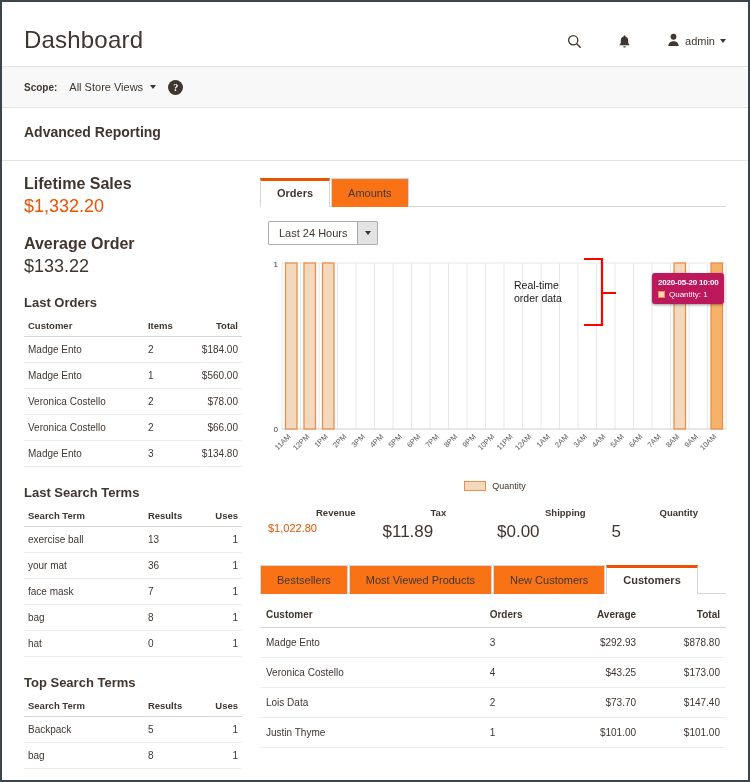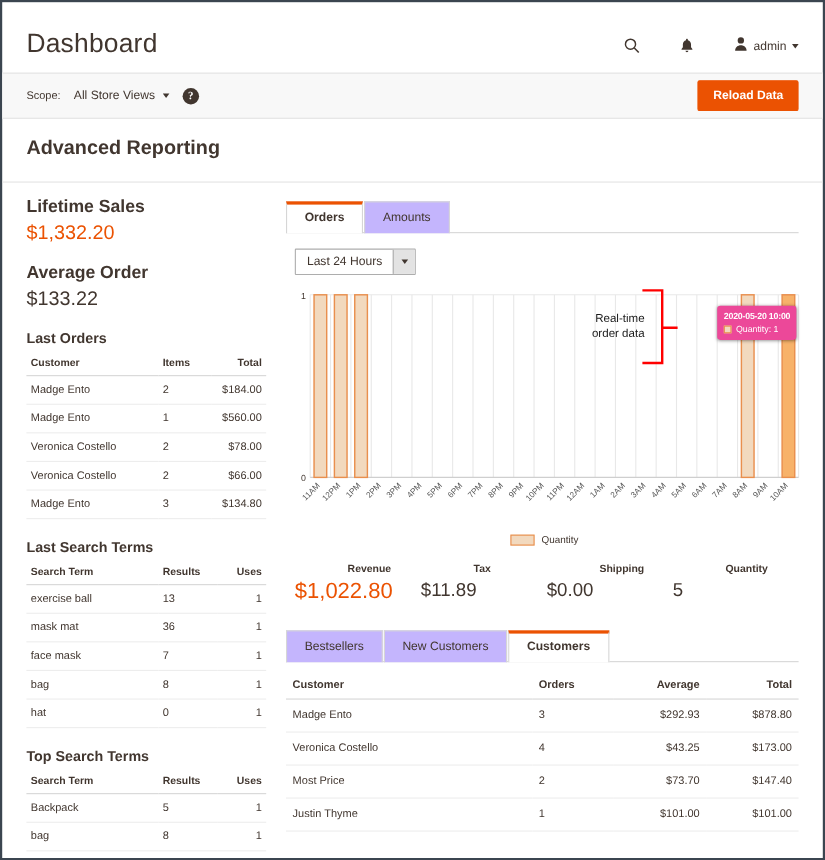--- a/index.html
+++ b/index.html
@@ -35,40 +35,40 @@
     border-right: 3.5px solid transparent; border-top: 4px solid #41362f;
   }
 
   
   .scope-bar {
     background: #f8f8f8; border-top: 1px solid #e3e3e3; border-bottom: 1px solid #e3e3e3;
     padding: 10px 22px; display: flex; align-items: center; justify-content: space-between;
     height: 42px;
   }
   .scope-left { display: flex; align-items: center; gap: 12px; }
-  .scope-label { font-size: 10px; font-weight: normal; color: #41362f; }
+  .scope-label { font-size: 10px; font-weight: bold; color: #41362f; }
   .scope-select { display: flex; align-items: center; gap: 7px; font-size: 11px; color: #41362f; cursor: pointer; }
   .help-ico {
     width: 15px; height: 15px; border-radius: 50%; background: #41362f; color: #fff;
     font-size: 10px; font-weight: bold; display: flex; align-items: center;
     justify-content: center; cursor: pointer; font-family: "Liberation Serif", serif;
   }
   .btn-reload {
     background: #eb5202; color: #fff; border: 1px solid #eb5202; border-radius: 2px;
     font-size: 11px; font-weight: bold; padding: 7px 13px; cursor: pointer;
     font-family: "Liberation Sans", sans-serif;
   }
 
   
   .adv-report {
     padding: 16px 22px 14px 22px; display: flex; justify-content: space-between;
     align-items: flex-start; border-bottom: 1px solid #e3e3e3; gap: 14px;
   }
   .adv-left { max-width: 545px; }
-  .adv-title { font-size: 18px; font-weight: bold; color: #41362f; margin-bottom: 6px; }
+  .adv-title { font-size: 14px; font-weight: bold; color: #41362f; margin-bottom: 6px; }
   .adv-desc { font-size: 10.5px; color: #41362f; line-height: 1.55; }
   .btn-adv {
     background: #1979c3; color: #fff; border: 1px solid #1979c3; border-radius: 2px;
     font-size: 11px; padding: 9px 12px; white-space: nowrap; cursor: pointer;
     display: flex; align-items: flex-start; gap: 4px; margin-top: 10px;
     font-family: "Liberation Sans", sans-serif;
   }
   .ext-ico { font-size: 8px; line-height: 1; }
 
   
@@ -91,21 +91,21 @@
     font-size: 10px; color: #41362f; padding: 7px 4px;
     border-bottom: 1px solid #ededed;
   }
   table.mini th.num, table.mini td.num { text-align: left; }
   table.mini th.rt, table.mini td.rt { text-align: right; }
 
   
   .tabs-row { display: flex; align-items: flex-end; border-bottom: 1px solid #d6d6d6; }
   .tab {
     font-size: 11px; padding: 8px 16px; cursor: pointer;
-    background: #c4b5fd; border: 1px solid #d6d6d6; border-bottom: none;
+    background: #f97316; border: 1px solid #d6d6d6; border-bottom: none;
     color: #41362f; margin-right: 1px; position: relative; top: 1px;
   }
   .tab.active {
     background: #fff; font-weight: bold; border-top: 3px solid #eb5202;
     padding-top: 6px;
   }
 
   
   .period-wrap { margin: 14px 0 10px 8px; display: inline-flex; }
   .period-select {
@@ -122,39 +122,39 @@
   .chart-area { position: relative; margin-left: 4px; }
   .chart-svg { display: block; }
   .legend-row { display: flex; justify-content: center; margin-top: 4px; gap: 6px; align-items: center; }
   .legend-swatch {
     width: 22px; height: 10px; background: #f2d9be; border: 1px solid #e98f4e;
   }
   .legend-text { font-size: 9px; color: #41362f; }
 
   
   .chart-tooltip {
-    position: absolute; background: #ec4899; color: #fff; border-radius: 3px;
+    position: absolute; background: #be185d; color: #fff; border-radius: 3px;
     padding: 4px 6px; font-size: 8px; line-height: 1.45; white-space: nowrap;
     box-shadow: 0 1px 3px rgba(0,0,0,.4);
   }
   .tt-title { font-weight: bold; letter-spacing: -.2px; }
   .tt-row { display: flex; align-items: center; gap: 4px; }
   .tt-swatch { width: 7px; height: 7px; background: #f2d9be; border: 1px solid #e98f4e; }
 
   
   .annot-label {
     position: absolute; font-size: 10.5px; color: #1a1a1a; line-height: 1.25;
-    text-align: right;
+    text-align: left;
   }
 
   
   .totals-row { display: flex; margin-top: 16px; padding-left: 8px; }
   .total-cell { flex: 1; }
   .total-lbl { font-size: 9.5px; font-weight: bold; color: #41362f; margin-bottom: 4px; padding-left: 48px; }
-  .total-val-orange { font-size: 20px; color: #eb5202; }
+  .total-val-orange { font-size: 11px; color: #eb5202; }
   .total-val-dark { font-size: 17px; color: #41362f; }
 
   
   .bottom-tabs { margin-top: 22px; }
   table.wide { width: 100%; border-collapse: collapse; margin-top: 8px; }
   table.wide th {
     font-size: 10px; font-weight: bold; color: #41362f; text-align: right;
     padding: 7px 6px; border-bottom: 1px solid #d6d6d6;
   }
   table.wide th.lt, table.wide td.lt { text-align: left; }
@@ -199,21 +199,20 @@
 
   <div class="scope-bar">
     <div class="scope-left">
       <span class="scope-label">Scope:</span>
       <span class="scope-select">
         <span>All Store Views</span>
         <span class="caret-dn"></span>
       </span>
       <span class="help-ico">?</span>
     </div>
-    <button class="btn-reload">Reload Data</button>
   </div>
 
   <div class="adv-report">
     <div class="adv-left">
       <div class="adv-title">Advanced Reporting</div>
     </div>
   </div>
 
   <div class="dash-body">
 
@@ -271,21 +270,21 @@
           <th class="rt" style="width:20%">Uses</th>
         </tr>
           </thead>
         <tbody>
           <tr>
               <td>exercise ball</td>
               <td class="num">13</td>
               <td class="rt">1</td>
             </tr>
           <tr>
-              <td>mask mat</td>
+              <td>your mat</td>
               <td class="num">36</td>
               <td class="rt">1</td>
             </tr>
           <tr>
               <td>face mask</td>
               <td class="num">7</td>
               <td class="rt">1</td>
             </tr>
           <tr>
               <td>bag</td>
@@ -440,20 +439,21 @@
         </div>
         <div class="total-cell">
           <div class="total-lbl">Quantity</div>
           <div class="total-val-dark">5</div>
         </div>
       </div>
 
       <div class="bottom-tabs">
         <div class="tabs-row">
           <div class="tab">Bestsellers</div>
+          <div class="tab">Most Viewed Products</div>
           <div class="tab">New Customers</div>
           <div class="tab active">Customers</div>
         </div>
 
         <table class="wide">
           <thead>
               <tr>
             <th class="lt" style="width:48%">Customer</th>
             <th class="ct" style="width:16%">Orders</th>
             <th style="width:18%">Average</th>
@@ -467,21 +467,21 @@
                 <td>$292.93</td>
                 <td>$878.80</td>
               </tr>
             <tr>
                 <td class="lt">Veronica Costello</td>
                 <td class="ct">4</td>
                 <td>$43.25</td>
                 <td>$173.00</td>
               </tr>
             <tr>
-                <td class="lt">Most Price</td>
+                <td class="lt">Lois Data</td>
                 <td class="ct">2</td>
                 <td>$73.70</td>
                 <td>$147.40</td>
               </tr>
             <tr>
                 <td class="lt">Justin Thyme</td>
                 <td class="ct">1</td>
                 <td>$101.00</td>
                 <td>$101.00</td>
               </tr>

